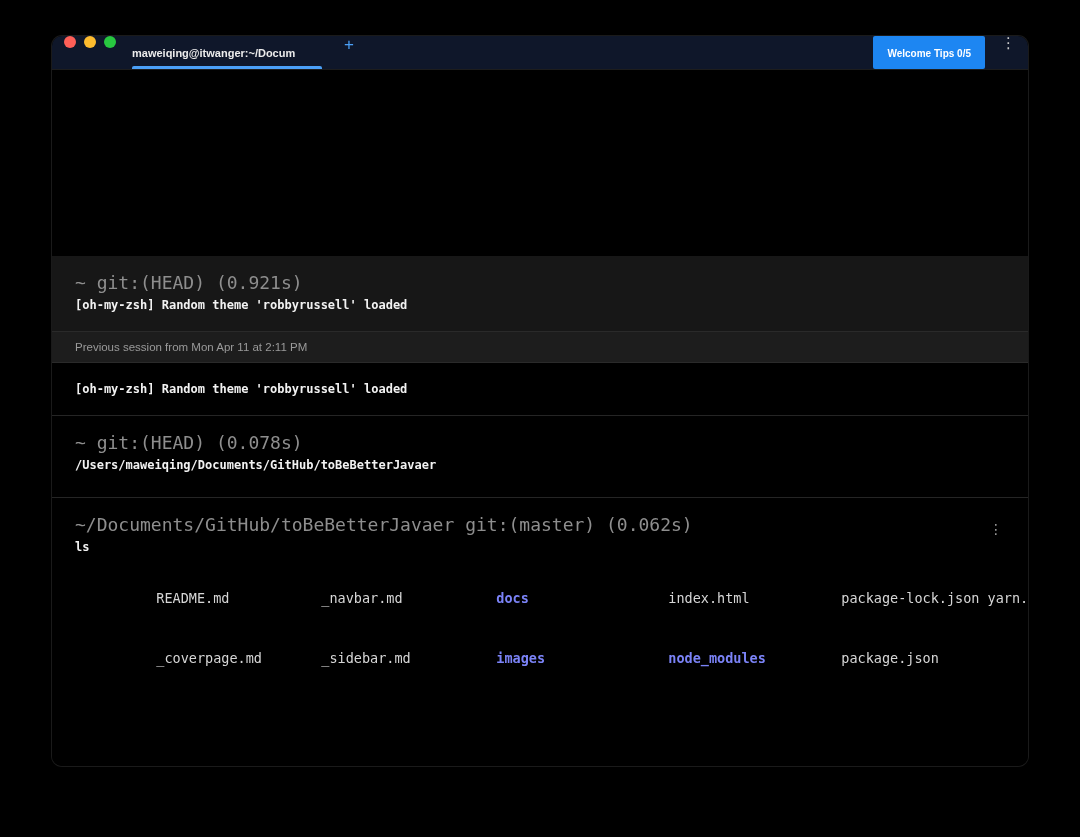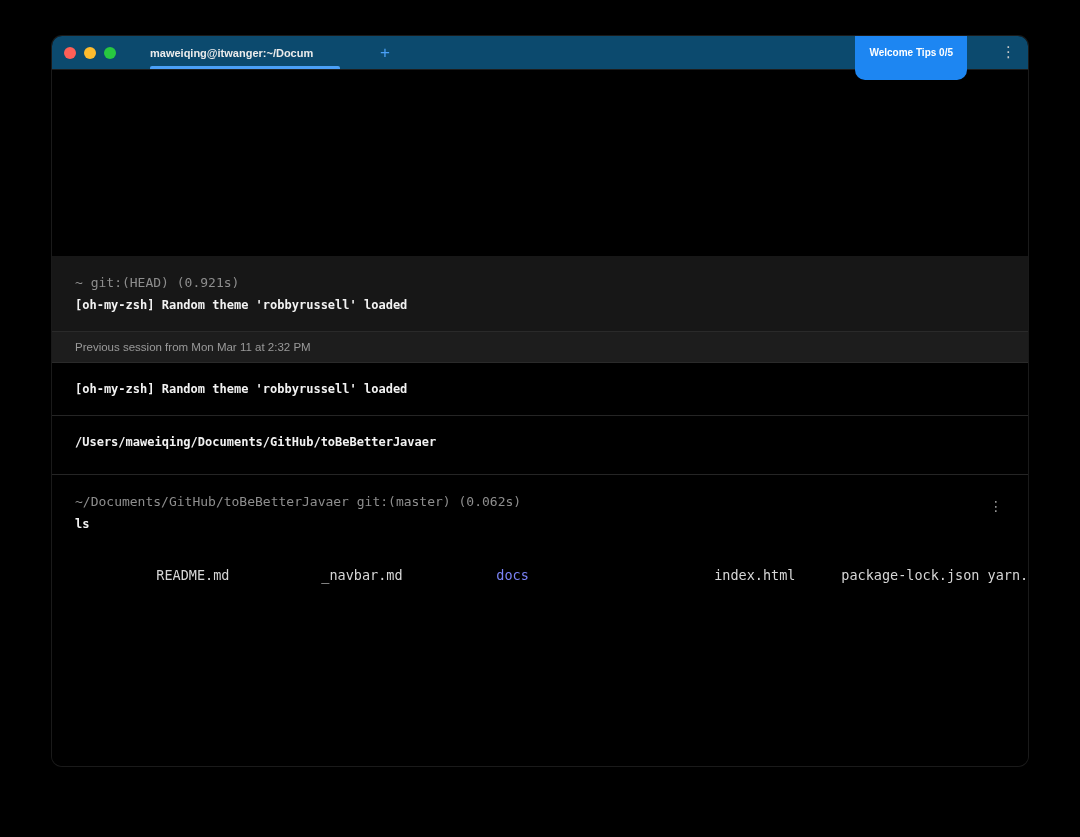--- a/index.html
+++ b/index.html
@@ -1,50 +1,50 @@
 <!DOCTYPE html>
 <html><head>
 <meta charset="utf-8">
 <style>
   html,body{margin:0;padding:0;background:#000;}
   body{width:1080px;height:837px;position:relative;font-family:"DejaVu Sans Mono",monospace;}
   .window{position:absolute;left:52px;top:36px;width:976px;height:730px;background:#000;border-radius:10px;overflow:hidden;box-shadow:0 0 0 1px #1a1a1a;}
 
   
-  .titlebar{display:flex;align-items:center;height:33px;background:#0c4a6e;border-bottom:1px solid #1d1d1d;padding:0 12px;gap:18px;}
+  .titlebar{display:flex;height:33px;background:#0f172a;border-bottom:1px solid #1d1d1d;padding:0 12px;}
   .lights{display:flex;gap:8px;margin-right:16px;}
   .light{width:12px;height:12px;border-radius:50%;display:inline-block;}
   .light.red{background:#ff5f57;}
   .light.yellow{background:#febc2e;}
   .light.green{background:#28c840;}
   .tab{position:relative;height:100%;display:flex;align-items:center;width:190px;overflow:hidden;cursor:default;}
   .tab-title{color:#ececec;font:bold 11px "Liberation Sans",sans-serif;white-space:nowrap;overflow:hidden;width:100%;}
   .tab-underline{position:absolute;left:0;right:0;bottom:0;height:3px;background:#4ba0f7;border-radius:2px 2px 0 0;}
   .newtab{color:#4ba0f7;font:400 17px "Liberation Sans",sans-serif;margin-left:22px;line-height:1;}
-  .pill{margin-left:auto;background:#1d86f2;color:#fff;font:bold 10px "Liberation Sans",sans-serif;padding:22px 14px;border-radius:10px;white-space:nowrap;}
+  .pill{margin-left:auto;background:#1d86f2;color:#fff;font:bold 10px "Liberation Sans",sans-serif;padding:12px 14px;border-radius:2px;white-space:nowrap;}
   .dots{color:#c9c9c9;font-size:15px;margin-left:16px;line-height:1;font-family:"DejaVu Sans",sans-serif;}
 
   
   .term{background:#000;height:697px;}
   .scroll-spacer{height:186px;}
   .block{padding:15px 23px 14px 23px;}
-  .prompt-line{color:#8e8e8e;font-size:13px;line-height:23px;white-space:pre;}
+  .prompt-line{color:#8e8e8e;font-size:18px;line-height:23px;white-space:pre;}
   .out{color:#f2f2f2;font-weight:bold;font-size:12px;line-height:23px;white-space:pre;}
   .block.highlight{background:#171717;}
   .session-divider{height:30px;display:flex;align-items:center;padding:0 23px;background:#1d1d1d;border-top:1px solid #2a2a2a;border-bottom:1px solid #2a2a2a;color:#9a9a9a;font:11.5px "Liberation Sans",sans-serif;}
   .hline{border-top:1px solid #252525;}
 
   
   .block-head{display:flex;justify-content:space-between;align-items:flex-end;}
   .block-dots{color:#9f9f9f;font-size:14px;line-height:14px;margin-right:2px;font-family:"DejaVu Sans",sans-serif;cursor:pointer;}
   .ls-out{margin-top:9px;}
   .ls-row{font-size:13.5px;line-height:20px;color:#d6d6d6;white-space:pre;}
   .cell{display:inline-block;vertical-align:top;}
-  .c0{width:165px;}.c1{width:175px;}.c2{width:172px;}.c3{width:173px;text-align:center;}
-  .dir{color:#7b83f7;font-weight:normal;}
+  .c0{width:165px;}.c1{width:175px;}.c2{width:172px;}.c3{width:173px;}
+  .dir{color:#7b83f7;font-weight:bold;}
 </style>
 </head>
 <body>
 
 <div class="window">
 
   <div class="titlebar">
     <div class="lights">
       <span class="light red"></span>
       <span class="light yellow"></span>
@@ -62,42 +62,46 @@
   <div class="term">
 
     <div class="scroll-spacer"></div>
 
     <section class="block highlight">
       <div class="prompt-line">~ git:(HEAD) (0.921s)</div>
       <div class="out">[oh-my-zsh] Random theme 'robbyrussell' loaded</div>
     </section>
 
     <div class="session-divider">
-      <span>Previous session from Mon Mar 11 at 2:32 PM</span>
+      <span>Previous session from Mon Apr 11 at 2:11 PM</span>
     </div>
 
     <section class="block">
       <div class="out">[oh-my-zsh] Random theme 'robbyrussell' loaded</div>
     </section>
 
     <div class="hline"></div>
 
     <section class="block" style="padding-bottom:20px;">
+      <div class="prompt-line">~ git:(HEAD) (0.078s)</div>
       <div class="out">/Users/maweiqing/Documents/GitHub/toBeBetterJavaer</div>
     </section>
 
     <div class="hline"></div>
 
     <section class="block" style="padding-bottom:18px;">
       <div class="block-head">
         <div class="prompt-line">~/Documents/GitHub/toBeBetterJavaer git:(master) (0.062s)</div>
         <span class="block-dots">⋮</span>
       </div>
       <div class="out">ls</div>
       <div class="ls-out">
         <div class="ls-row">
           <span class="cell c0">README.md</span><span class="cell c1">_navbar.md</span><span class="cell c2 dir">docs</span><span class="cell c3">index.html</span><span class="cell">package-lock.json yarn.l</span>
         </div>
+        <div class="ls-row">
+          <span class="cell c0">_coverpage.md</span><span class="cell c1">_sidebar.md</span><span class="cell c2 dir">images</span><span class="cell c3 dir">node_modules</span><span class="cell">package.json</span>
+        </div>
       </div>
     </section>
 
   </div>
 </div>
 
 </body></html>

